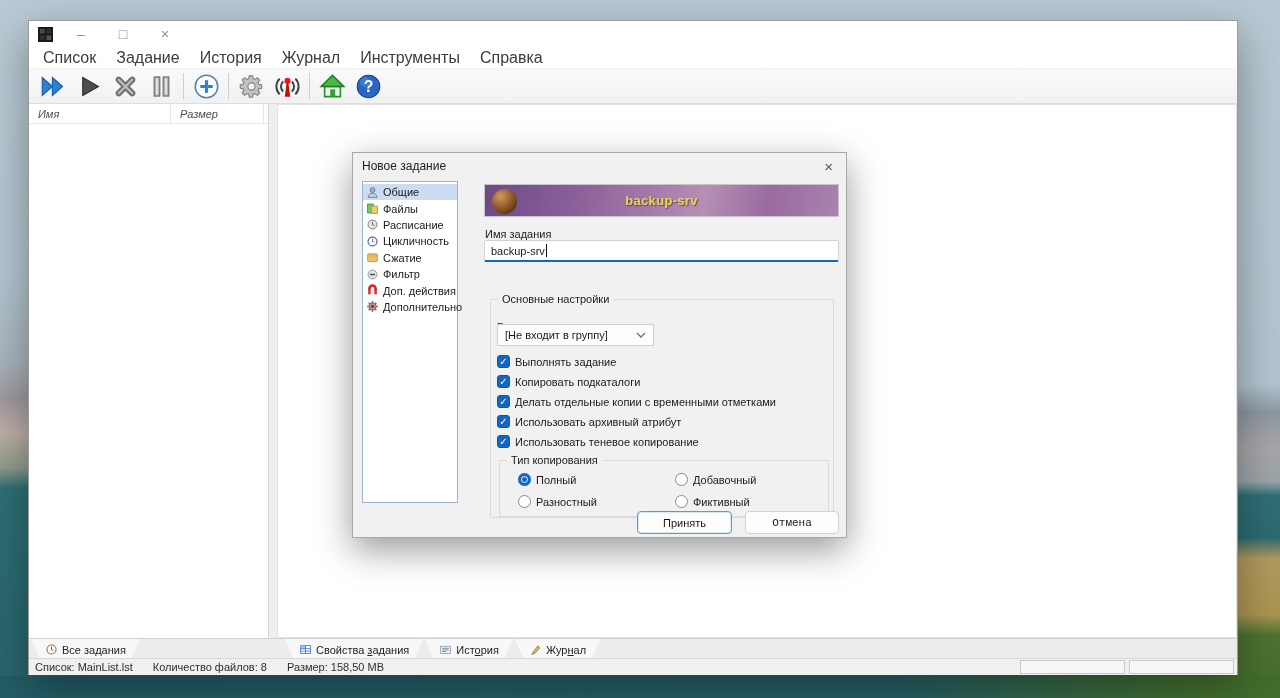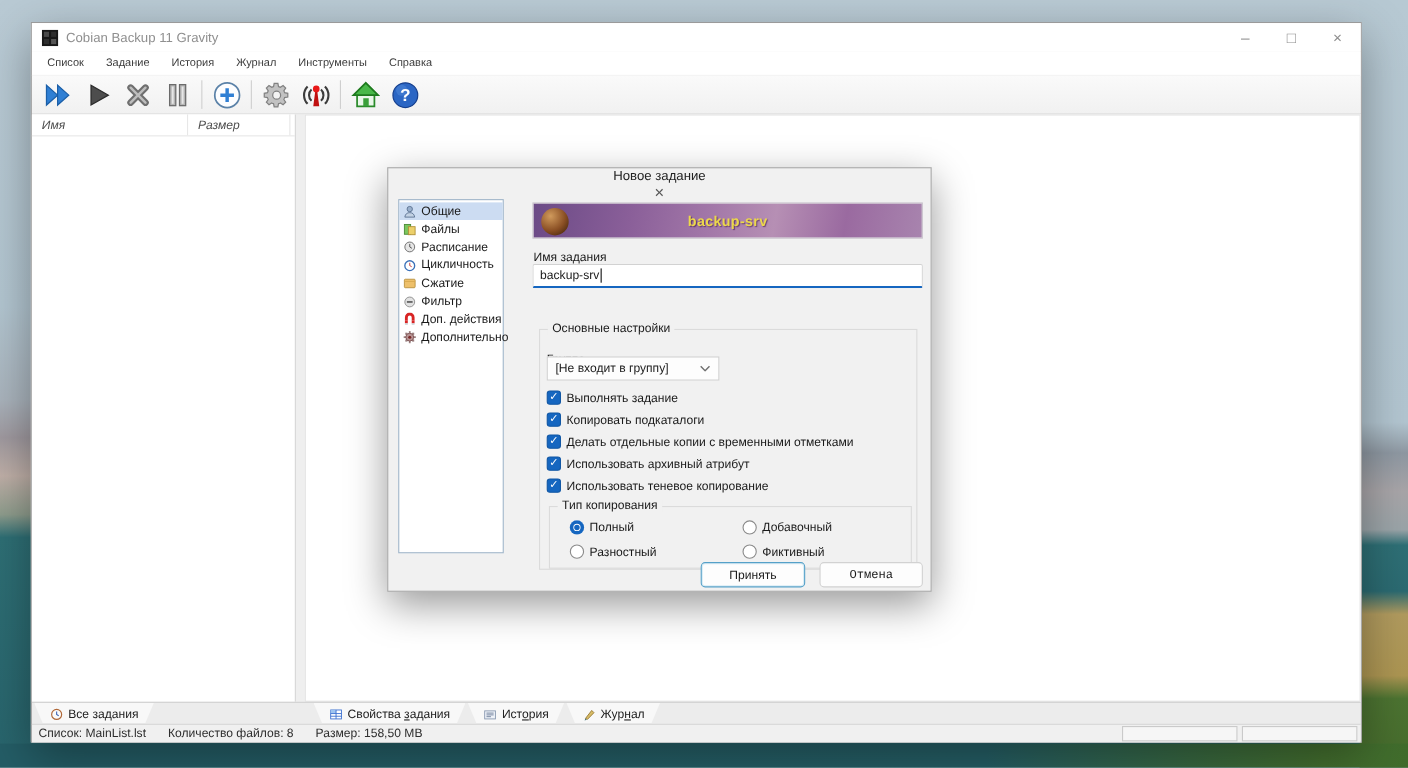--- a/index.html
+++ b/index.html
@@ -17,21 +17,21 @@
   
   .window { position:absolute; left:28px; top:20px; width:1210px; height:655px;
     background:#f0f0f0; border:1px solid #9a9a9a; box-shadow:0 14px 40px rgba(0,0,0,.35); }
   .titlebar { height:26px; background:#ffffff; display:flex; align-items:center; padding-left:9px; }
   .app-icon { width:15px; height:15px; margin-right:7px; flex:0 0 auto; }
   .win-title { color:#8f8f8f; font-size:12px; flex:1 1 auto; }
   .win-controls { display:flex; height:100%; }
   .win-btn { width:42px; display:flex; align-items:center; justify-content:center;
     color:#8f8f8f; font-size:14px; cursor:default; }
   .menubar { height:22px; background:#ffffff; display:flex; align-items:center; padding-left:4px; border-bottom:1px solid #f2f2f2; }
-  .menu-item { padding:3px 10px; font-size:10px; color:#3c3c3c; }
+  .menu-item { padding:3px 10px; font-size:16px; color:#3c3c3c; }
   .toolbar { height:35px; background:linear-gradient(180deg,#fafafa,#f1f1f1); border-bottom:1px solid #dedede;
     display:flex; align-items:center; padding-left:6px; }
   .tool-btn { width:36px; height:30px; display:flex; align-items:center; justify-content:center; }
   .tool-btn svg { width:27px; height:27px; }
   .tool-sep { width:1px; height:26px; background:#cfcfcf; margin:0 4px; }
 
   
   .content { position:absolute; left:0; top:83px; width:1208px; height:534px; background:#efefef; }
   .left-panel { position:absolute; left:0; top:0; width:240px; height:534px; background:#ffffff; border-right:1px solid #d5d5d5; }
   .lp-header { display:flex; height:20px; border-bottom:1px solid #e7e7e7; color:#4d4d4d; }
@@ -53,21 +53,21 @@
   
   .statusbar { position:absolute; left:0; top:637px; width:1208px; height:17px; background:#f0f0f0;
     border-top:1px solid #d7d7d7; display:flex; align-items:center; padding-left:6px; color:#2e2e2e; }
   .status-text { margin-right:20px; white-space:nowrap; }
   .status-panels { position:absolute; right:3px; top:1px; display:flex; gap:4px; }
   .status-panel { width:105px; height:14px; background:#f6f6f6; border:1px solid #cacaca; }
 
   
   .dialog { position:absolute; left:352px; top:152px; width:495px; height:386px; background:#f1f1f1;
     border:1px solid #a8a8a8; box-shadow:0 12px 34px rgba(0,0,0,.4); }
-  .dlg-title { height:26px; display:flex; align-items:center; padding:0 9px; font-size:12px; color:#222;flex-direction:column; }
+  .dlg-title { height:26px; display:flex; align-items:center; padding:0 9px; font-size:12px; color:#222; }
   .dlg-title-text { flex:1 1 auto; }
   .dlg-close { color:#555; font-size:15px; padding:0 4px; }
 
   .dlg-listbox { position:absolute; left:9px; top:28px; width:96px; height:322px; background:#ffffff; border:1px solid #9fb4c8; padding-top:2px; }
   .lb-item { display:flex; align-items:center; gap:4px; height:16.4px; padding-left:3px; color:#1a1a1a; white-space:nowrap; }
   .lb-item svg { width:13px; height:13px; flex:0 0 auto; }
   .lb-item.selected { background:#ccdcf2; }
 
   .dlg-content { position:absolute; left:131px; top:28px; width:355px; height:322px; }
   .banner { position:absolute; left:0; top:3px; width:355px; height:33px; border:1px solid #c9c2cc;
@@ -119,21 +119,20 @@
   <div class="window">
 
     <div class="titlebar">
       <svg class="app-icon" viewBox="0 0 16 16">
         <rect x="0" y="0" width="16" height="16" fill="#181818"></rect>
         <rect x="2" y="2" width="5" height="5" fill="#4a4a4a"></rect>
         <rect x="9" y="2" width="5" height="5" fill="#2e2e2e"></rect>
         <rect x="2" y="9" width="5" height="5" fill="#2e2e2e"></rect>
         <rect x="9" y="9" width="5" height="5" fill="#555555"></rect>
       </svg>
-      <span class="win-title">Cobian Backup 11 Gravity</span>
       <div class="win-controls">
         <span class="win-btn">–</span>
         <span class="win-btn">□</span>
         <span class="win-btn">×</span>
       </div>
     </div>
 
     <div class="menubar">
       <span class="menu-item">Список</span>
       <span class="menu-item">Задание</span>

